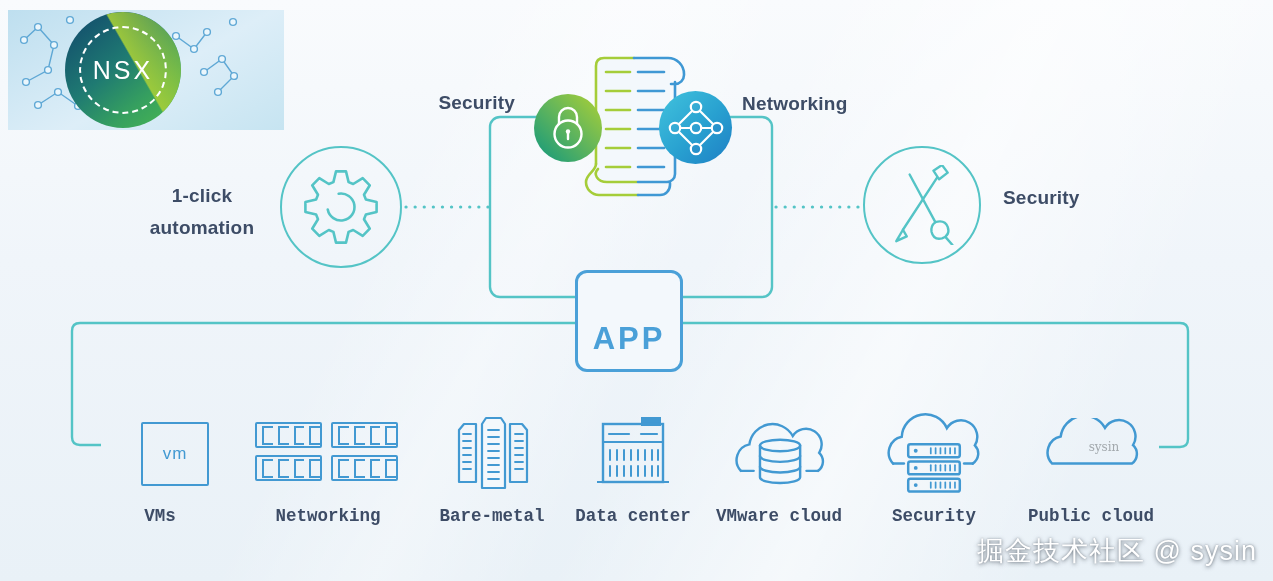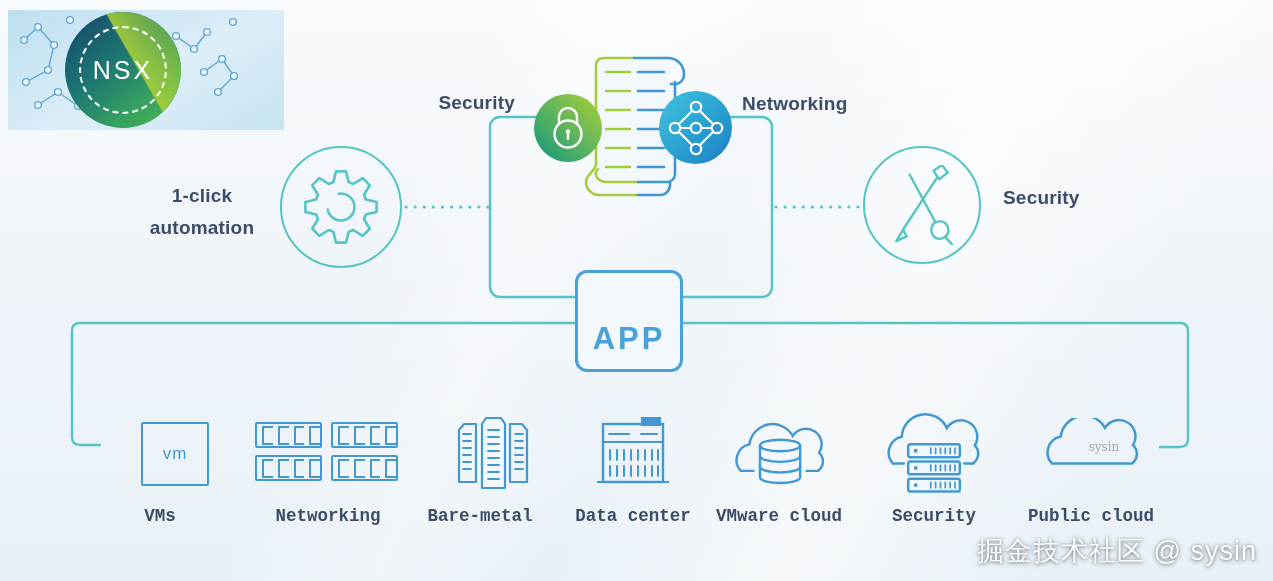--- a/index.html
+++ b/index.html
@@ -370,20 +370,20 @@
 
   <svg class="icon-abs" style="left:1038px;top:418px" width="108" height="50" viewBox="0 0 100 46">
     <g fill="none" stroke="#4299d2" stroke-width="2.3" stroke-linecap="round">
       <path d="M13,42 A15,15 0 0 1 21,17 A22,22 0 0 1 62,9 A14,14 0 0 1 88,25 A11,11 0 0 1 87,42 Z"></path>
     </g>
   </svg>
   <div class="cloud-sysin">sysin</div>
 
   <div class="plat-label" style="left:160px">VMs</div>
   <div class="plat-label" style="left:328px">Networking</div>
-  <div class="plat-label" style="left:480px">Bare-metal</div>
+  <div class="plat-label" style="left:492px">Bare-metal</div>
   <div class="plat-label" style="left:633px">Data center</div>
   <div class="plat-label" style="left:779px">VMware cloud</div>
   <div class="plat-label" style="left:934px">Security</div>
   <div class="plat-label" style="left:1091px">Public cloud</div>
 
   <div class="watermark">掘金技术社区 @ sysin</div>
 </div>
 
 </body></html>

